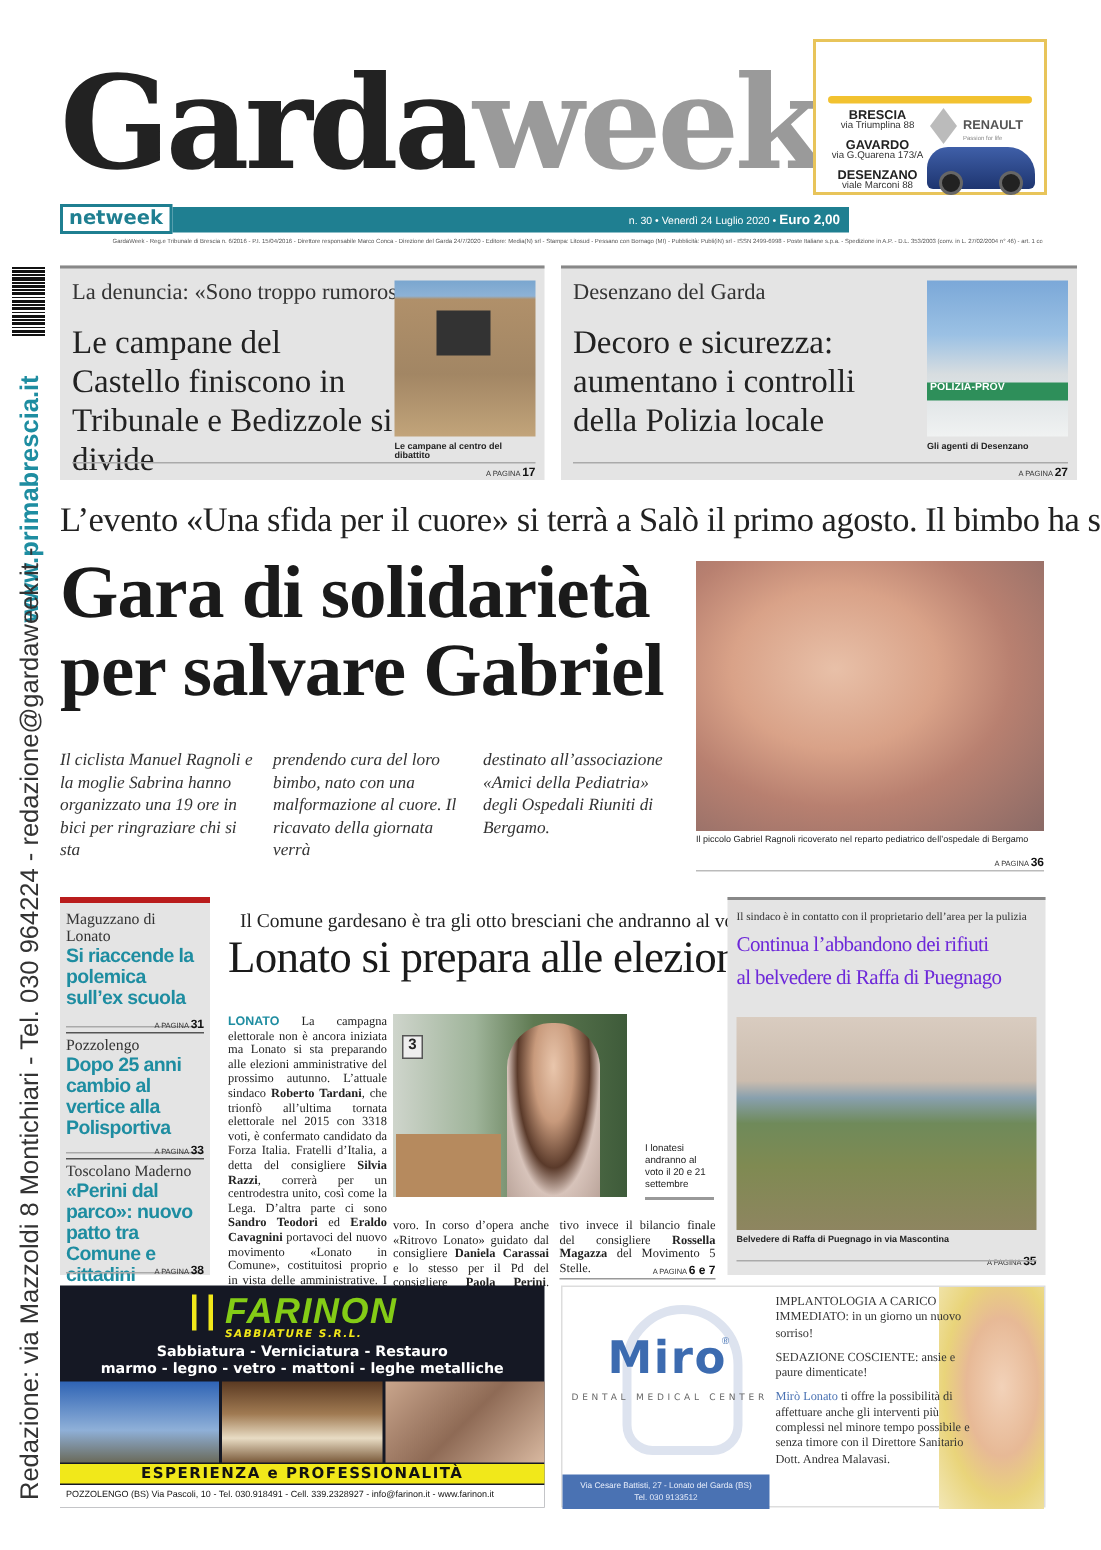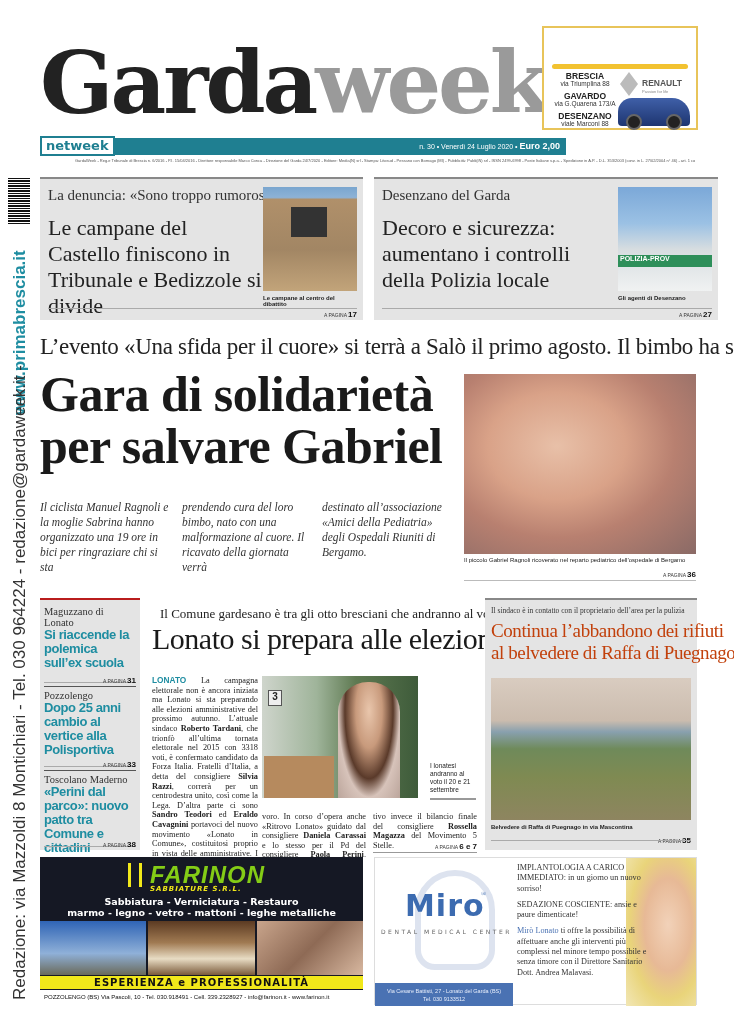--- a/index.html
+++ b/index.html
@@ -34,40 +34,40 @@
 .apag{font-family:"Liberation Sans",sans-serif;font-size:5px;color:#333;text-align:right}
 .apag b{font-size:8px;color:#111}
 .teaser .apag{position:absolute;right:6px;top:131px}
 .strap{left:40px;top:334px;font-size:23px;color:#222;white-space:nowrap;letter-spacing:-0.3px}
 .mainhead{left:40px;top:368px;font-family:"Liberation Serif",serif;font-weight:bold;font-size:50px;line-height:52px;letter-spacing:-0.5px;color:#1a1a1a}
 .sum{top:500px;width:132px;font-style:italic;font-size:11.5px;line-height:15px;color:#333}
 .babyimg{left:464px;top:374px;width:232px;height:180px;background:radial-gradient(ellipse at 40% 40%,#e8c0a8 0%,#d9a288 35%,#b88070 60%,#8a6a66 100%)}
 .babycap{left:464px;top:557px;font-family:"Liberation Sans",sans-serif;font-size:6px;color:#222;white-space:nowrap}
 .babyrule{left:464px;top:580px;width:232px;border-top:1px solid #bbb}
 .babypag{right:38px;top:570px}
-.side{left:40px;top:598px;width:100px;height:252px;background:#e4e4e4;border-top:2px solid #b91c1c}
+.side{left:40px;top:598px;width:100px;height:252px;background:#e4e4e4;border-top:4px solid #b91c1c}
 .sideitem{position:absolute;left:4px;width:92px}
 .sideitem .k{font-size:10.5px;color:#333}
 .sideitem .h{font-family:"Liberation Sans",sans-serif;font-weight:bold;font-size:13px;line-height:14px;color:#1e8da1;letter-spacing:-0.4px}
 .sideitem .r{position:absolute;left:0;right:0;border-top:1px solid #aaa}
 .sideitem .apag{position:absolute;right:0}
 .sidesep{position:absolute;left:4px;right:4px;border-top:1.5px solid #555}
 .lonkick{left:160px;top:606px;font-size:13px;color:#222;white-space:nowrap}
 .lonhead{left:152px;top:622px;font-size:30px;color:#1a1a1a;white-space:nowrap;letter-spacing:-0.5px}
 .col{font-size:8.3px;line-height:9.6px;color:#222;text-align:justify}
 .col b{font-weight:bold}
 .col .city{font-family:"Liberation Sans",sans-serif;font-weight:bold;color:#1e8da1}
 .lonimg{left:262px;top:676px;width:156px;height:122px;background:linear-gradient(90deg,#cfd5cc 0%,#9fb49a 35%,#5f7a52 60%,#3e5b3a 100%)}
 .lonimg .box{position:absolute;left:2px;top:80px;width:70px;height:42px;background:#b68a5e}
 .lonimg .woman{position:absolute;left:76px;top:6px;width:62px;height:116px;background:radial-gradient(ellipse at 50% 25%,#e9c6ac 0,#c89a7c 30%,#5a3a2a 55%,#d7c3ba 70%,#bba59b 100%);border-radius:30px 30px 0 0}
 .lonimgcap{left:430px;top:762px;width:46px;font-family:"Liberation Sans",sans-serif;font-size:6.5px;line-height:8px;color:#222}
 .lonrule{left:430px;top:798px;width:46px;border-top:2px solid #999}
 .rightbox{left:485px;top:598px;width:212px;height:252px;background:#e4e4e4;border-top:2px solid #888}
 .rightbox .k{position:absolute;left:6px;top:6px;font-size:7.5px;color:#333;white-space:nowrap}
-.rightbox .h{position:absolute;left:6px;top:20px;font-size:19px;line-height:22px;color:#c2410c;letter-spacing:-0.4px;white-space:nowrap}
+.rightbox .h{position:absolute;left:6px;top:20px;font-size:14px;line-height:22px;color:#6d28d9;letter-spacing:-0.4px;white-space:nowrap}
 .rightbox .img{position:absolute;left:6px;top:78px;width:200px;height:142px;background:linear-gradient(#d9ccc0 0%,#cbbcae 30%,#88a0ae 38%,#6f8a5a 50%,#7f8a52 70%,#8e8560 100%)}
 .rightbox .cap{position:absolute;left:6px;top:224px;font-family:"Liberation Sans",sans-serif;font-weight:bold;font-size:6px;color:#222;white-space:nowrap}
 .rightbox .rule{position:absolute;left:6px;right:6px;top:240px;border-top:1px solid #aaa}
 .rightbox .apag{position:absolute;right:6px;top:236px}
 .farinon{left:40px;top:857px;width:323px;height:148px;background:#151824}
 .farinon .logo{position:absolute;left:80px;top:4px;font-family:Liberation Sans, sans-serif;font-weight:bold;font-style:italic;font-size:24px;color:#84cc16;letter-spacing:1px}
 .farinon .sub{position:absolute;left:110px;top:28px;font-family:"DejaVu Sans",sans-serif;font-weight:bold;font-style:italic;font-size:7px;color:#f1e81a;letter-spacing:1px}
 .farinon .l1,.farinon .l2{position:absolute;left:0;right:0;text-align:center;font-family:"DejaVu Sans",sans-serif;font-weight:bold;font-size:9.5px;color:#fff}
 .farinon .l1{top:39px}.farinon .l2{top:50px}
 .farinon .photos{position:absolute;left:0;right:0;top:64px;height:54px;display:flex;gap:2px}

